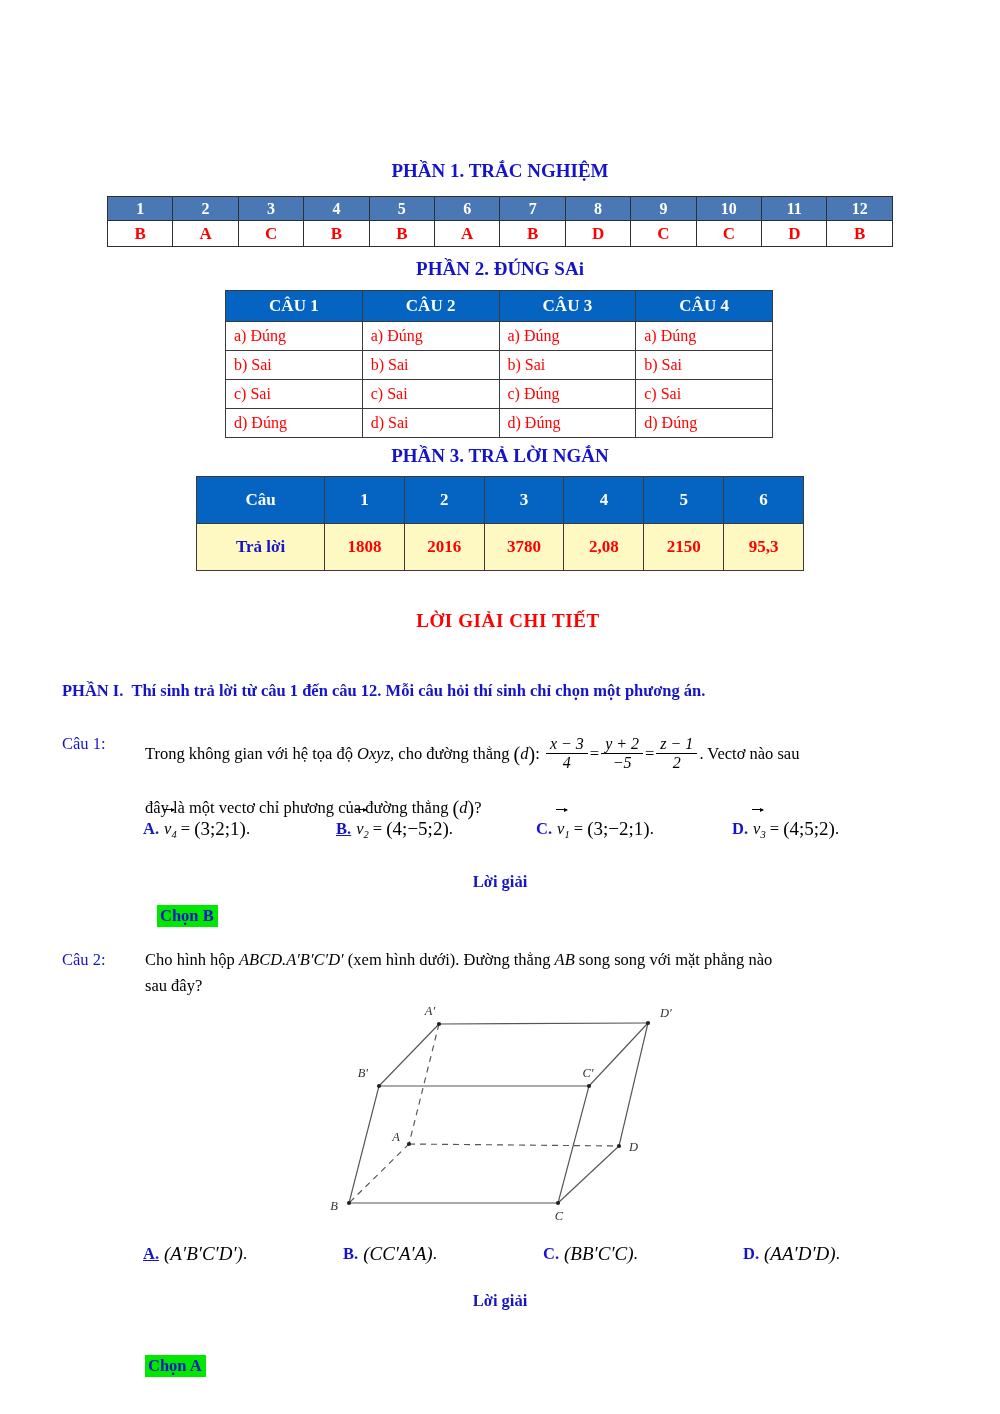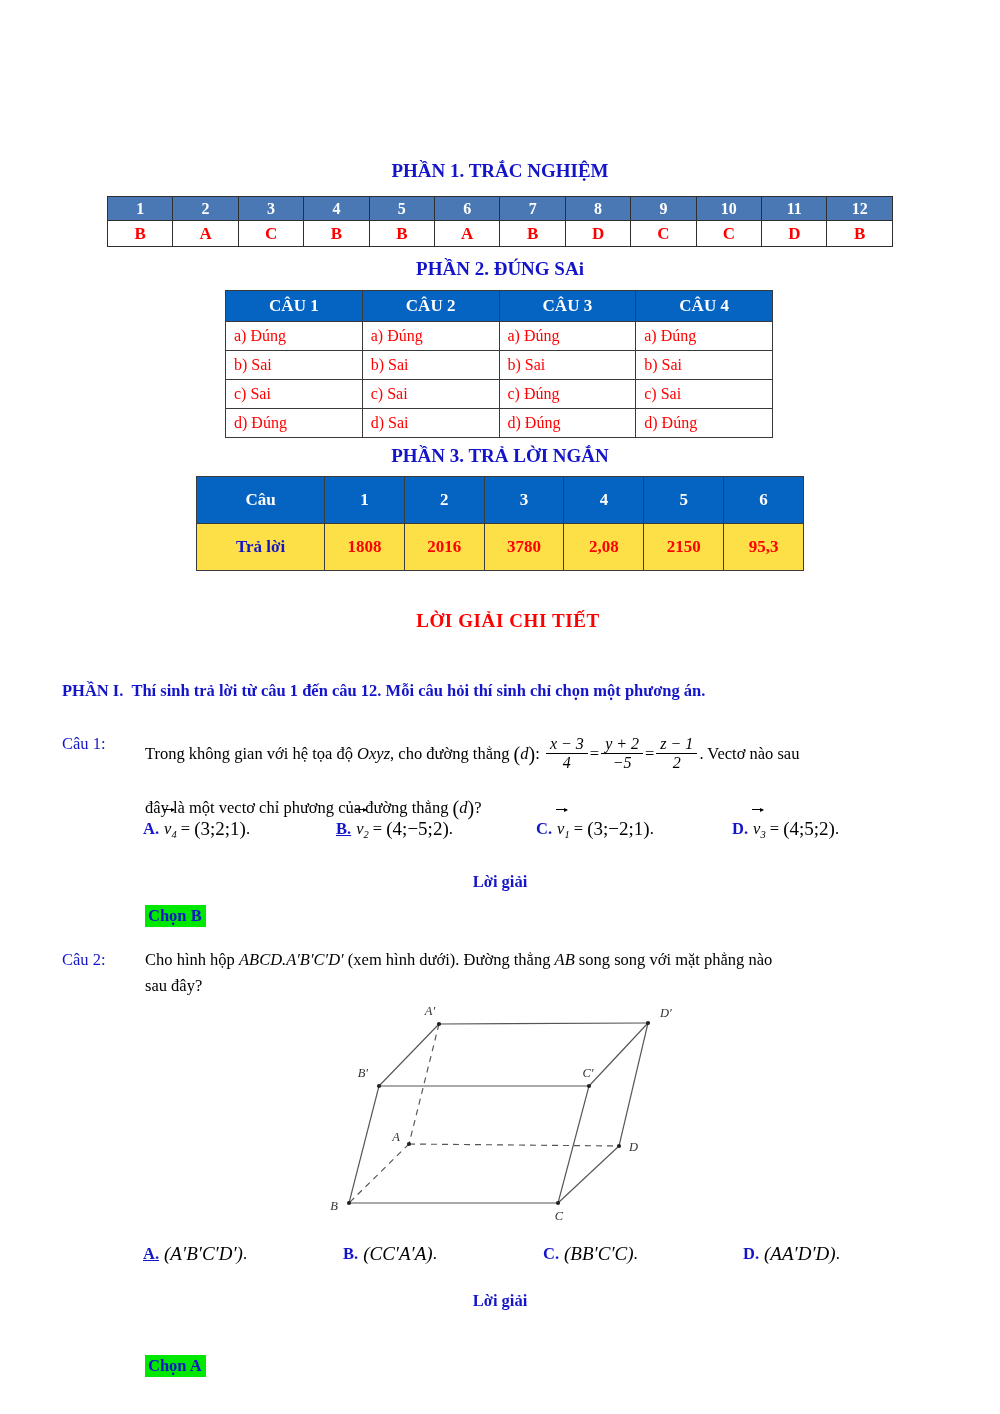--- a/index.html
+++ b/index.html
@@ -127,21 +127,21 @@
     font-weight: bold;
     font-size: 17px;
     padding: 0;
     height: 46px;
   }
   .t3 tr.head td {
     background: #0563c1;
     color: #ffffff;
   }
   .t3 tr.body td {
-    background: #fde047;
+    background: #fef9c3;
     color: #ff0000;
   }
   .t3 tr.body td.rowlabel {
     color: #1414c8;
   }
 
   
   .part-label {
     position: absolute;
     left: 62px;
@@ -256,21 +256,21 @@
   .chon {
     position: absolute;
     left: 145px;
     background: #00e800;
     color: #1414c8;
     font-weight: bold;
     font-size: 16.5px;
     padding: 1px 4px 2px 3px;
     line-height: 1.18;
   }
-  #chon1 { top: 905px; }
+  #chon1 { top: 905px; margin-left: 12px; }
   #chon2 { top: 1323px; margin-top: 32px; }
 
   .figure {
     position: absolute;
     left: 300px;
     top: 995px;
     width: 420px;
     height: 245px;
   }
   .figure svg { display: block; }

